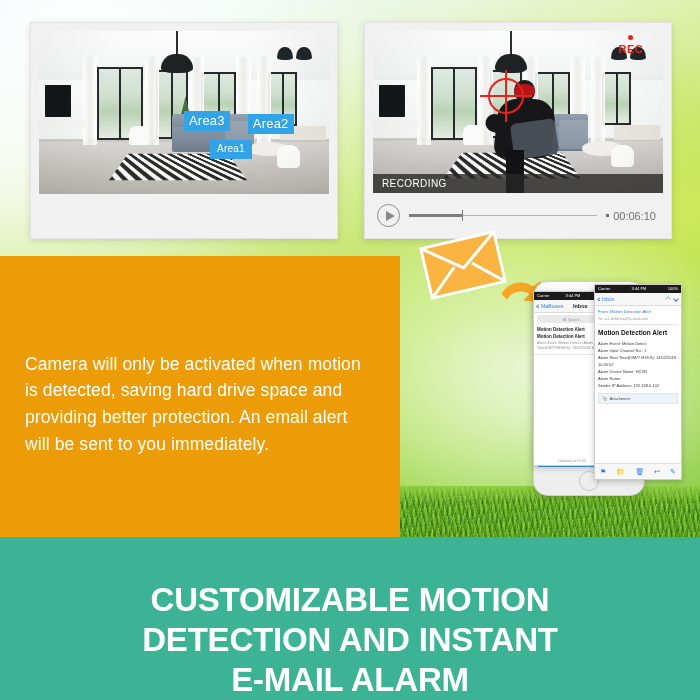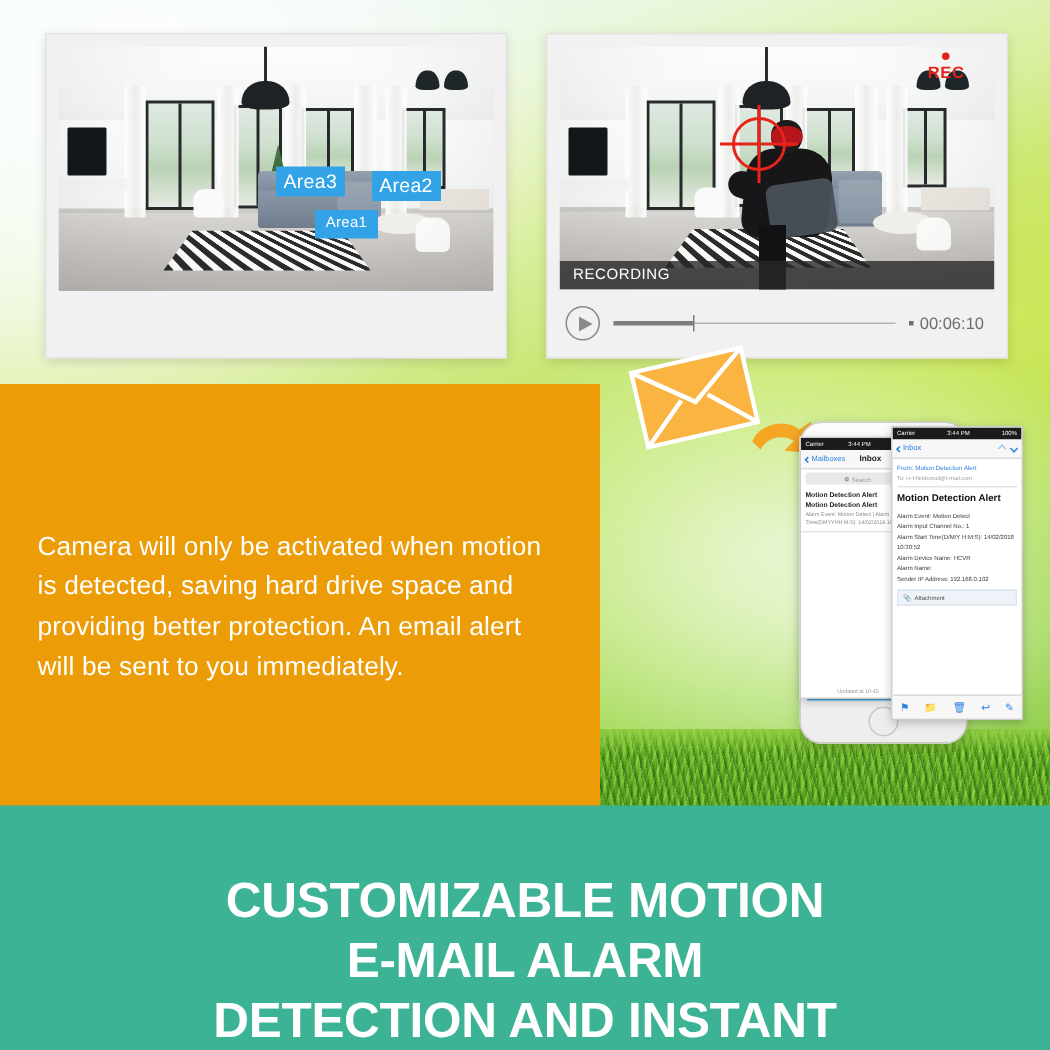--- a/index.html
+++ b/index.html
@@ -682,18 +682,18 @@
       <span>📁</span>
       <span>🗑</span>
       <span>↩</span>
       <span>✎</span>
     </div>
   </div>
 
   <div class="banner">
     <h1>
       <span class="l">CUSTOMIZABLE MOTION</span>
+      <span class="l">DETECTION AND INSTANT</span>
       <span class="l">E-MAIL ALARM</span>
-      <span class="l">DETECTION AND INSTANT</span>
     </h1>
   </div>
 
 </div>
 
 </body></html>

